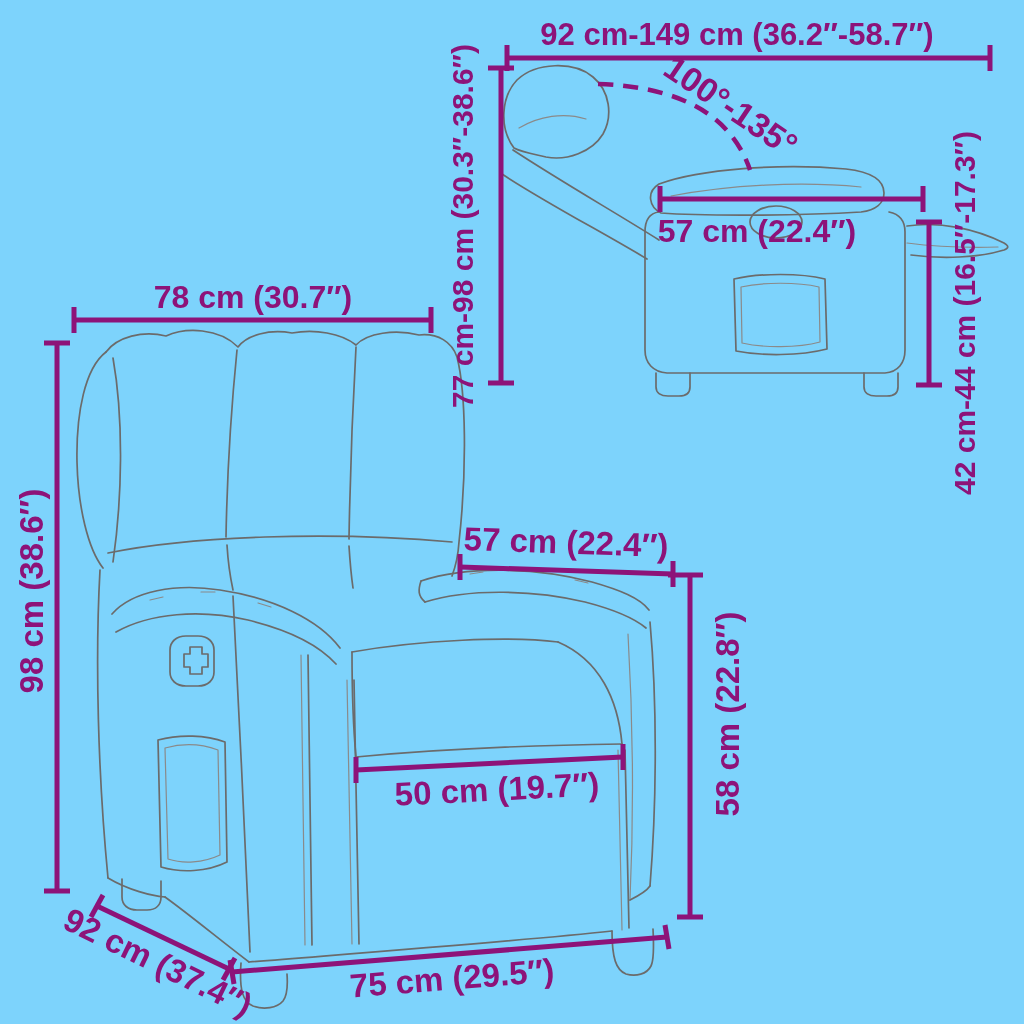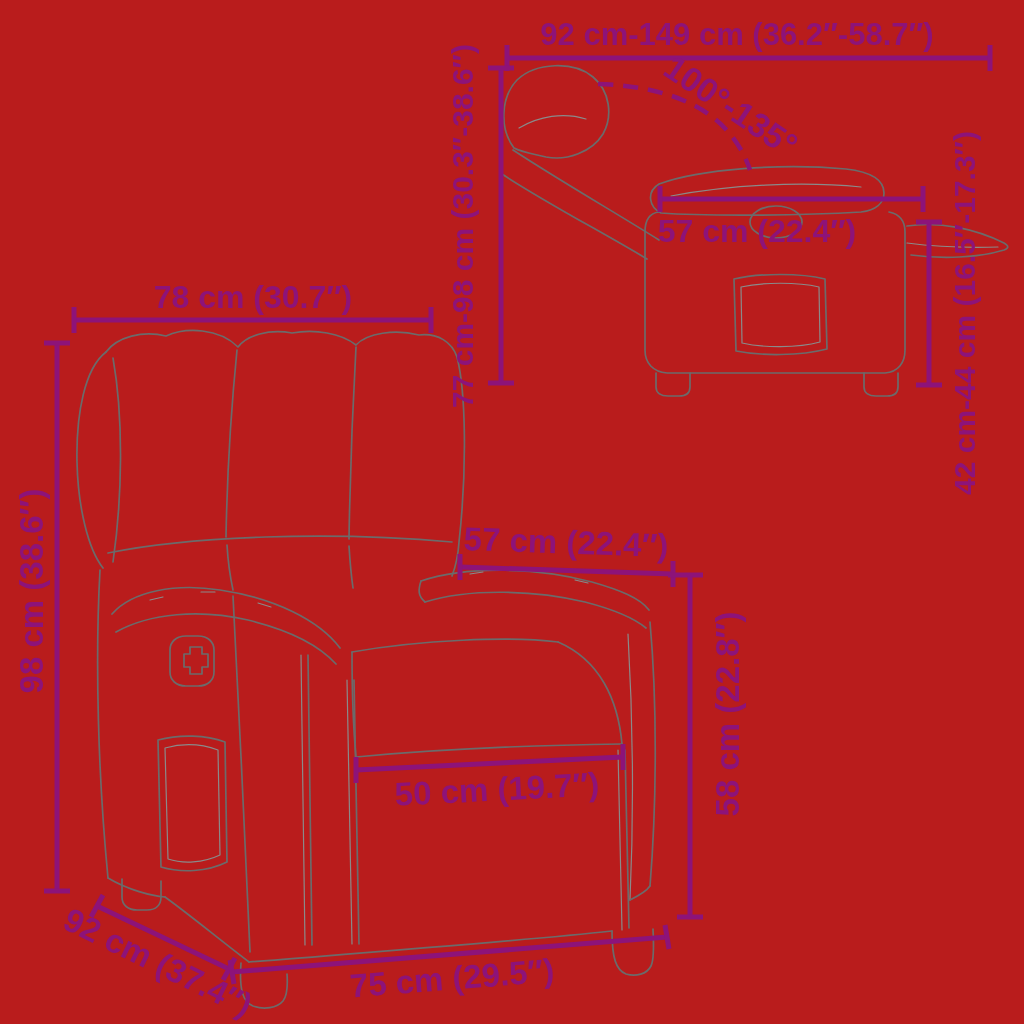--- a/index.html
+++ b/index.html
@@ -1,16 +1,16 @@
 <!DOCTYPE html>
 <html><head>
 <meta charset="utf-8">
 <style>
   html,body{margin:0;padding:0;background:#ffffff;}
-  .canvas{position:relative;width:1024px;height:1024px;background:#b91c1c;overflow:hidden;}
+  .canvas{position:relative;width:1024px;height:1024px;background:#7dd3fc;overflow:hidden;}
   svg{display:block;}
   .sketch path, .sketch ellipse{stroke:#6b6b6b;stroke-width:1.7;fill:none;stroke-linecap:round;stroke-linejoin:round;}
   .sketch .thin{stroke-width:1.2;stroke:#8a8a8a;}
   .dim line, .dim path{stroke:#8d1379;stroke-width:5;fill:none;}
   .dim .dash{stroke-dasharray:15 10;stroke-width:4.5;}
   .dim-text{fill:#8d1379;font-family:"Liberation Sans",sans-serif;font-weight:700;}
   .fs30{font-size:30px;} .fs31{font-size:31px;} .fs32{font-size:32px;} .fs33{font-size:33px;} .fs34{font-size:34px;}
 </style>
 </head>
 <body>

